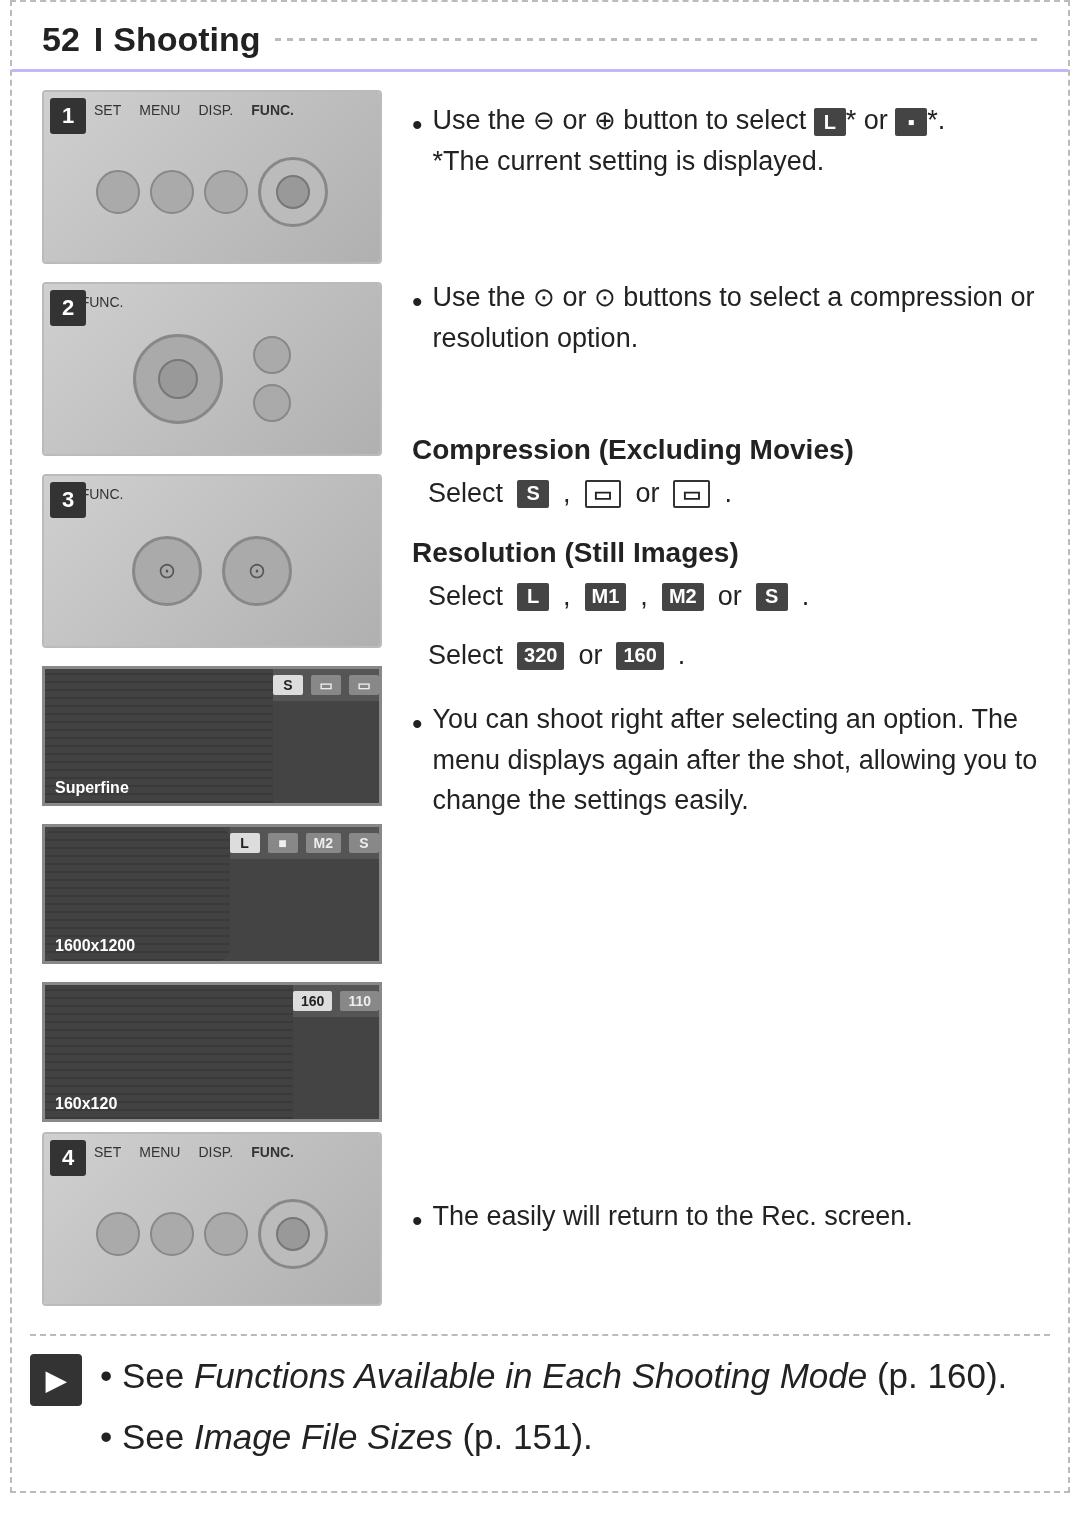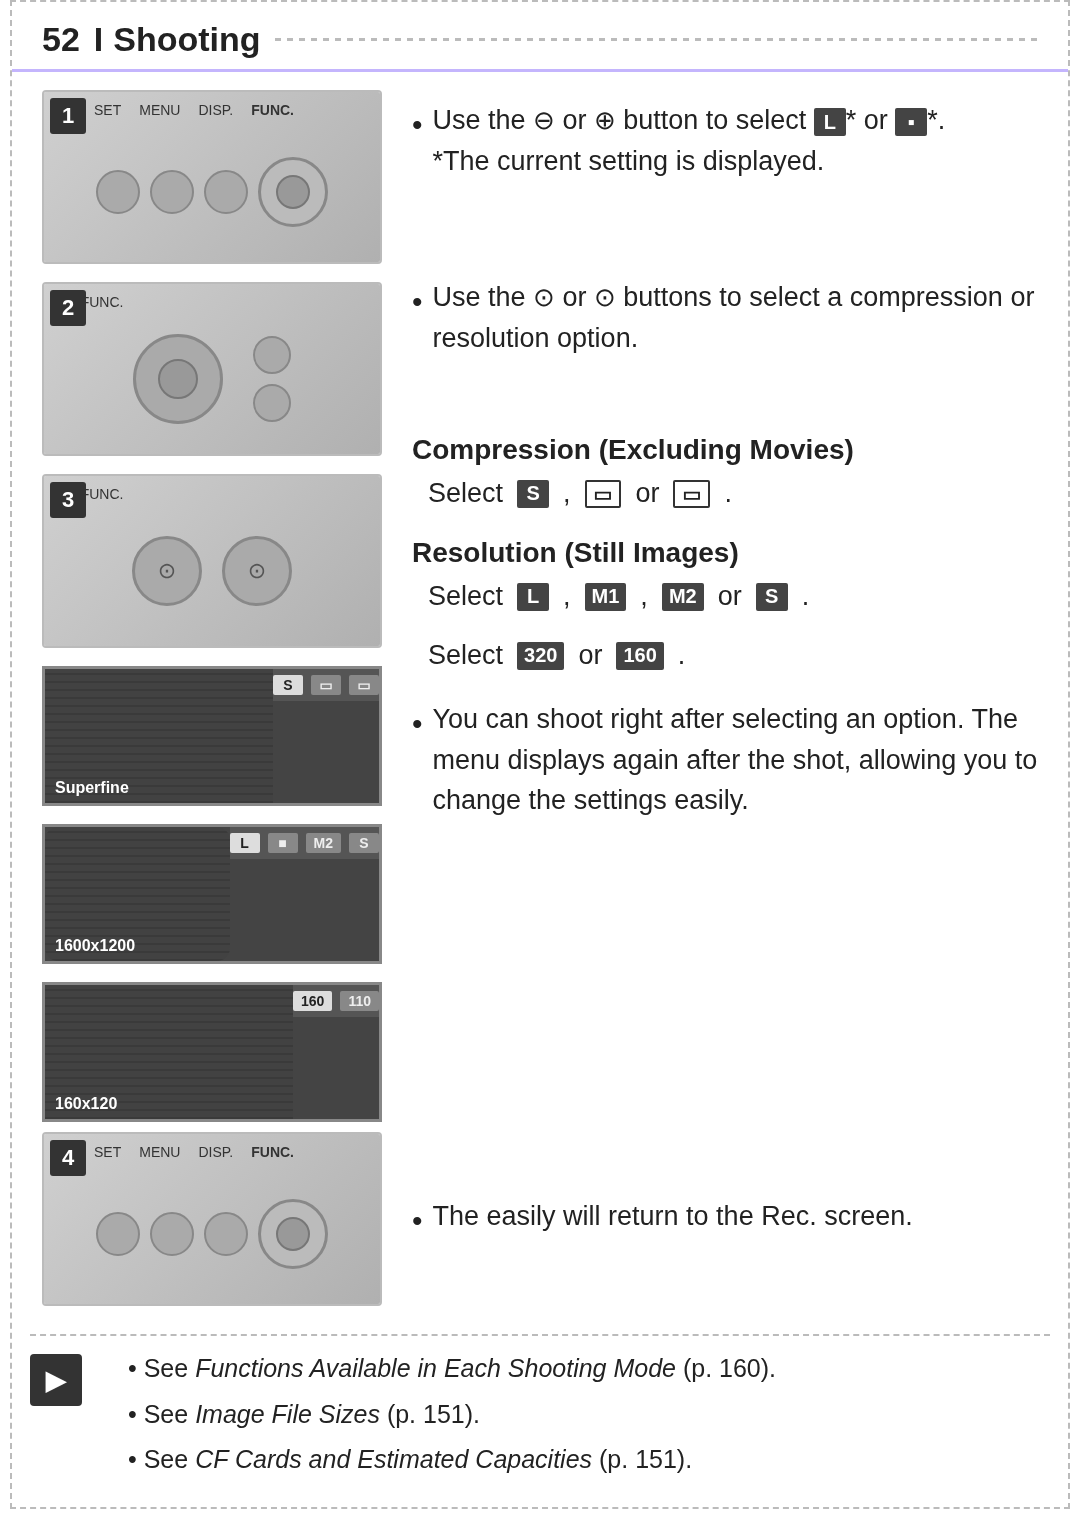--- a/index.html
+++ b/index.html
@@ -256,23 +256,22 @@
       border-radius: 4px;
       flex-shrink: 0;
       margin-top: 4px;
     }
     .footer-items {
       display: flex;
       flex-direction: column;
       gap: 8px;
     }
     .footer-item {
-      font-size: 25px;
+      font-size: 35px;
       line-height: 1.5;
-      margin-left: 28px;
     }
     .footer-item em {
       font-style: italic;
     }
 
     
     .outer-border {
       border: 2px dashed #bbb;
       margin: 0 10px;
       padding-bottom: 10px;
@@ -509,20 +508,17 @@
   <div class="footer-note">
     <div class="footer-inner">
       <div class="footer-icon">▶</div>
       <div class="footer-items">
         <div class="footer-item">
           • See <em>Functions Available in Each Shooting Mode</em> (p. 160).
         </div>
         <div class="footer-item">
           • See <em>Image File Sizes</em> (p. 151).
         </div>
-        <div class="footer-item">
-          • See <em>CF Cards and Estimated Capacities</em> (p. 151).
-        </div>
       </div>
     </div>
   </div>
 
 </div>
 
 </body></html>

